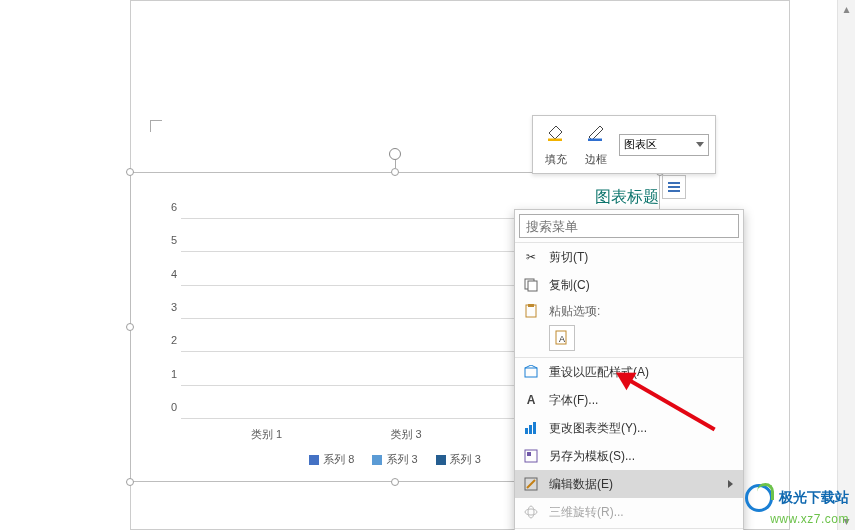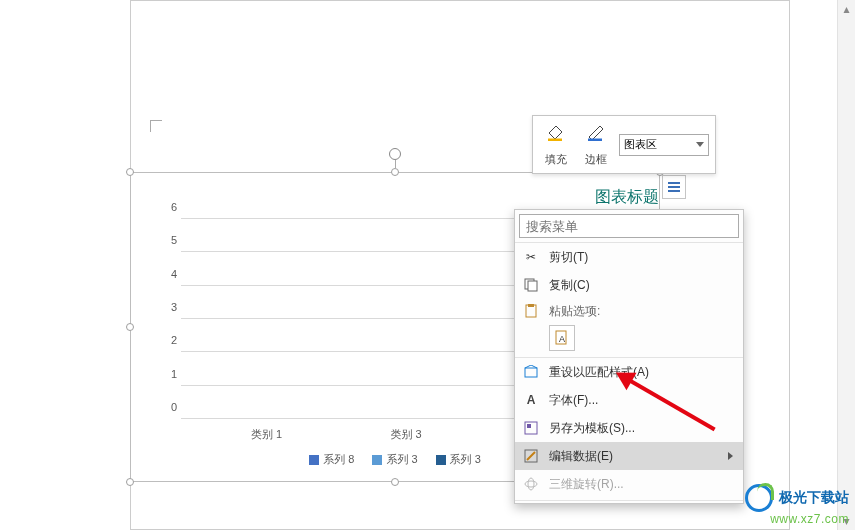--- a/index.html
+++ b/index.html
@@ -338,20 +338,30 @@
         </svg>
     </span>
     <span class="cm-label">重设以匹配样式(A)</span>
   </div>
 
   <div class="cm-item">
     <span class="cm-icon" style="font-weight:bold;color:#444">A</span>
     <span class="cm-label">字体(F)...</span>
   </div>
 
+  <div class="cm-item">
+    <span class="cm-icon">
+      <svg width="14" height="14" viewBox="0 0 14 14">
+          <rect x="1" y="7" width="3" height="6" fill="#1a7fd4"></rect>
+          <rect x="5" y="4" width="3" height="9" fill="#1a7fd4"></rect>
+          <rect x="9" y="1" width="3" height="12" fill="#1a7fd4"></rect>
+        </svg>
+    </span>
+    <span class="cm-label">更改图表类型(Y)...</span>
+  </div>
 
   <div class="cm-item">
     <span class="cm-icon">
       <svg width="14" height="14" viewBox="0 0 14 14">
           <rect x="1" y="1" width="12" height="12" fill="none" stroke="#7058a8"></rect>
           <rect x="3" y="3" width="4" height="4" fill="#7058a8"></rect>
         </svg>
     </span>
     <span class="cm-label">另存为模板(S)...</span>
   </div>

